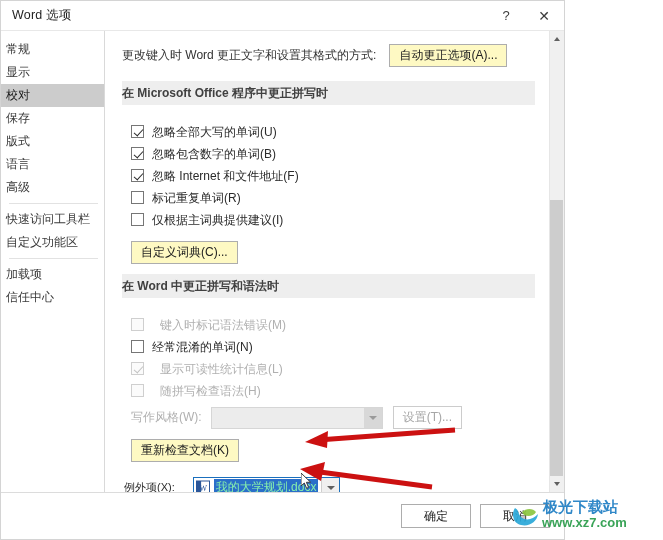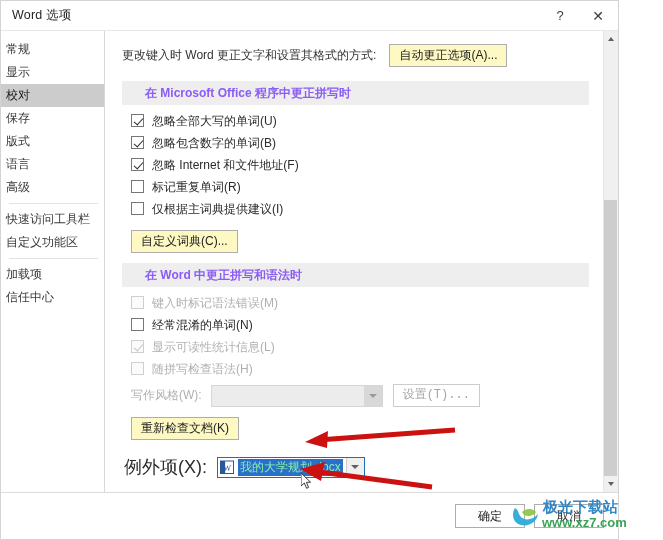--- a/index.html
+++ b/index.html
@@ -14,21 +14,21 @@
     font-size: 12px;
     color: #262626;
     overflow: hidden;
     position: relative;
   }
 
   
   .window {
     position: absolute;
     left: 0; top: 0;
-    width: 619px; height: 540px;
+    width: 565px; height: 540px;
     background: #ffffff;
     border: 1px solid #d4d4d4;
     box-sizing: border-box;
     display: flex;
     flex-direction: column;
   }
 
   
   .titlebar {
     height: 29px;
@@ -137,45 +137,44 @@
     height: 23px;
     line-height: 21px;
     cursor: default;
     white-space: nowrap;
     box-sizing: border-box;
   }
   .btn.disabled {
     color: #a6a6a6;
     border-color: #cccccc;
     background: #ffffff;
-    font-family: Liberation Mono, monospace;
   }
 
   .group-head {
     background: #eeeeee;
     height: 24px;
     line-height: 24px;
     font-size: 12px;
     font-weight: bold;
-    color: #8b5cf6;
-    padding-left: 23px;
-    margin: 0 0 9px 0;
+    color: #404040;
+    padding-left: 0;
+    margin: 0 0 20px 0;
     box-sizing: border-box;
   }
 
   .cb-row {
     display: flex;
     align-items: flex-start;
     margin: 0 0 8px 9px;
     font-size: 12px;
     color: #2b2b2b;
     cursor: default;
     line-height: 14px;
   }
-  .cb-row.disabled { color: #b0b0b0; }
+  .cb-row.disabled { color: #b0b0b0; gap: 8px; }
 
   .cbox {
     width: 13px;
     height: 13px;
     min-width: 13px;
     border: 1px solid #767676;
     background: #ffffff;
     margin-right: 8px;
     box-sizing: border-box;
     position: relative;
@@ -234,23 +233,23 @@
 
   .btn-row { margin: 0 0 0 9px; }
 
   
   .exc-row {
     display: flex;
     align-items: center;
     margin: 15px 0 11px 2px;
   }
   .exc-label {
-    font-size: 18px;
+    font-size: 11px;
     color: #2b2b2b;
-    margin-right: 10px;
+    margin-right: 18px;
     white-space: nowrap;
   }
   .doc-combo {
     height: 21px;
     border: 1px solid #1a6fbd;
     background: #ffffff;
     display: flex;
     align-items: center;
     box-sizing: border-box;
     padding-left: 2px;

